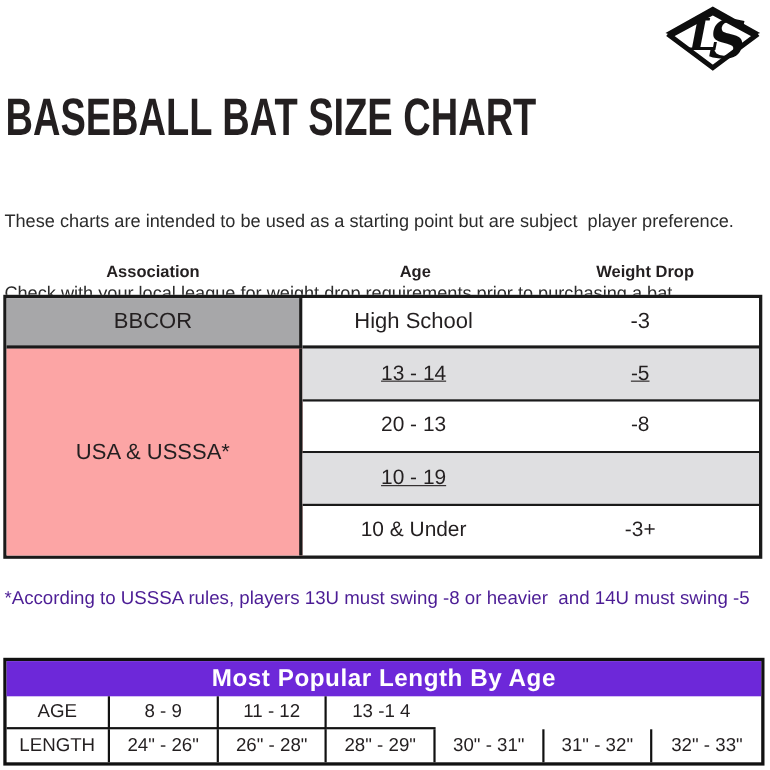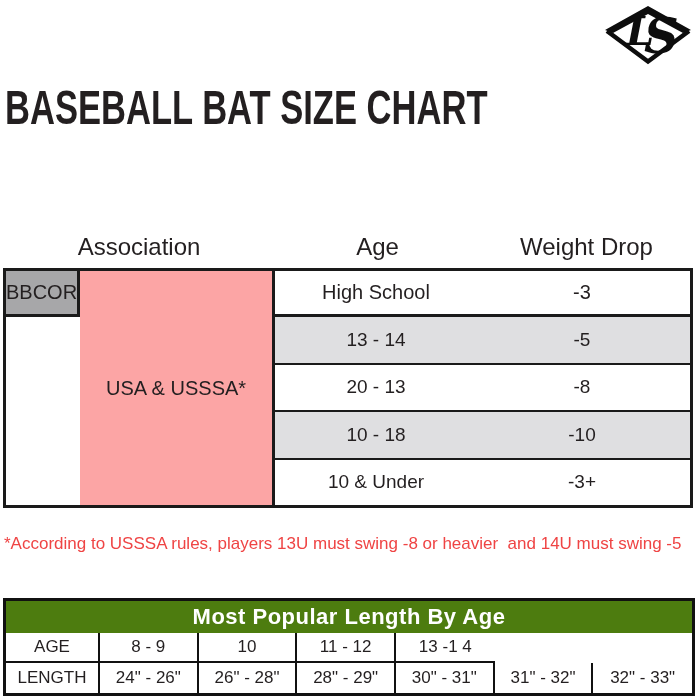--- a/index.html
+++ b/index.html
@@ -21,56 +21,56 @@
     position:absolute; left:4px; top:146px; width:680px;
     font-size:16.5px; line-height:22px; white-space:pre-wrap; color:#2b2b2b;
   }
   
   .size-head {
     position:absolute; left:3px; top:233px; width:690px; height:28px;
     display:grid; grid-template-columns:272px 205px 213px;
   }
   .size-head > div {
     display:flex; align-items:center; justify-content:center;
-    font-weight:normal; font-size:24px;
+    font-weight:bold; font-size:15px;
   }
   
   .size-table {
     position:absolute; left:3px; top:268px; width:690px; height:240px;
     border:3px solid #1a1a1a; display:grid; grid-template-columns:269px 1fr;
     background:#fff;
   }
-  .assoc-col { display:flex; flex-direction:row; }
+  .assoc-col { display:flex; flex-direction:column; }
   .cell { display:flex; align-items:center; justify-content:center; }
   .bbcor-cell {
     height:46px; background:#a7a7a9; border-right:3px solid #1a1a1a;
     border-bottom:3px solid #1a1a1a; font-size:20px;
   }
   .usa-cell {
     flex:1; background:#fca5a5; border-right:3px solid #1a1a1a; font-size:20px;
   }
   .agewt-col { display:flex; flex-direction:column; }
   .awrow { display:grid; grid-template-columns:202px 210px; flex:1; }
   .awrow > div { display:flex; align-items:center; justify-content:center; font-size:19px; }
   .awrow.first { flex:none; height:46px; border-bottom:3px solid #1a1a1a; background:#ffffff; }
   .awrow.first > div { font-size:20px; }
-  .awrow.shaded { background:#dfdfe1; }
+  .awrow.shaded { background:#dfdfe1;text-decoration:underline; }
   .awrow.sep { border-bottom:2px solid #1a1a1a; }
   
   .footnote {
     position:absolute; left:4px; top:534px; width:690px;
-    font-size:17px; white-space:pre-wrap; color:#ef4444;
+    font-size:17px; white-space:pre-wrap; color:#4c1d95;
   }
   
   .len-table {
     position:absolute; left:3px; top:598px; width:692px;
     border:3px solid #111111; background:#fff;
   }
   .len-title {
-    height:32px; background:#4d7c0f; color:#ffffff;
+    height:32px; background:#6d28d9; color:#ffffff;
     display:flex; align-items:center; justify-content:center;
     font-size:22px; font-weight:bold; letter-spacing:0.5px;
   }
   .len-grid { display:grid; grid-template-columns:94px repeat(6, 1fr); }
   .len-grid > div {
     height:30px; display:flex; align-items:center; justify-content:center;
     font-size:17px; border-right:2px solid #111;
   }
   .len-grid > div:last-child { border-right:none; }
   .len-grid.age-row > div { border-bottom:2px solid #111; }
@@ -83,20 +83,24 @@
 
   <svg class="logo" viewBox="0 0 90 62" aria-hidden="true">
     <path d="M2,27 L45,3 L88,27 L80,30 L45,11 L10,30 Z" fill="#0d0d0d"></path>
     <path d="M4,28 L45,58.5 L86,28" fill="none" stroke="#0d0d0d" stroke-width="4.5" stroke-linejoin="miter"></path>
     <text x="23" y="42" font-family="DejaVu Serif, serif" font-style="italic" font-weight="bold" font-size="40" fill="#0d0d0d">L</text>
     <text x="41" y="50" font-family="DejaVu Serif, serif" font-style="italic" font-weight="bold" font-size="48" fill="#0d0d0d">S</text>
   </svg>
 
   <h1 class="title">BASEBALL BAT SIZE CHART</h1>
 
+  <div class="subtitle">
+    <div>These charts are intended to be used as a starting point but are subject  player preference.</div>
+    <div>Check with your local league for weight drop requirements prior to purchasing a bat.</div>
+  </div>
 
   <div class="size-head">
     <div>Association</div>
     <div>Age</div>
     <div>Weight Drop</div>
   </div>
 
   <div class="size-table">
     <div class="assoc-col">
       <div class="cell bbcor-cell">BBCOR</div>
@@ -109,38 +113,36 @@
       </div>
       <div class="awrow shaded sep">
         <div>13 - 14</div>
         <div>-5</div>
       </div>
       <div class="awrow sep">
         <div>20 - 13</div>
         <div>-8</div>
       </div>
       <div class="awrow shaded sep">
-        <div>10 - 18</div>
-        <div>-10</div>
+        <div>10 - 19</div>
       </div>
       <div class="awrow">
         <div>10 &amp; Under</div>
         <div>-3+</div>
       </div>
     </div>
   </div>
 
   <div class="footnote">*According to USSSA rules, players 13U must swing -8 or heavier  and 14U must swing -5</div>
 
   <div class="len-table">
     <div class="len-title">Most Popular Length By Age</div>
     <div class="len-grid age-row">
       <div class="rowlabel">AGE</div>
       <div>8 - 9</div>
-      <div>10</div>
       <div>11 - 12</div>
       <div>13 -1 4</div>
     </div>
     <div class="len-grid">
       <div class="rowlabel">LENGTH</div>
       <div>24" - 26"</div>
       <div>26" - 28"</div>
       <div>28" - 29"</div>
       <div>30" - 31"</div>
       <div>31" - 32"</div>

